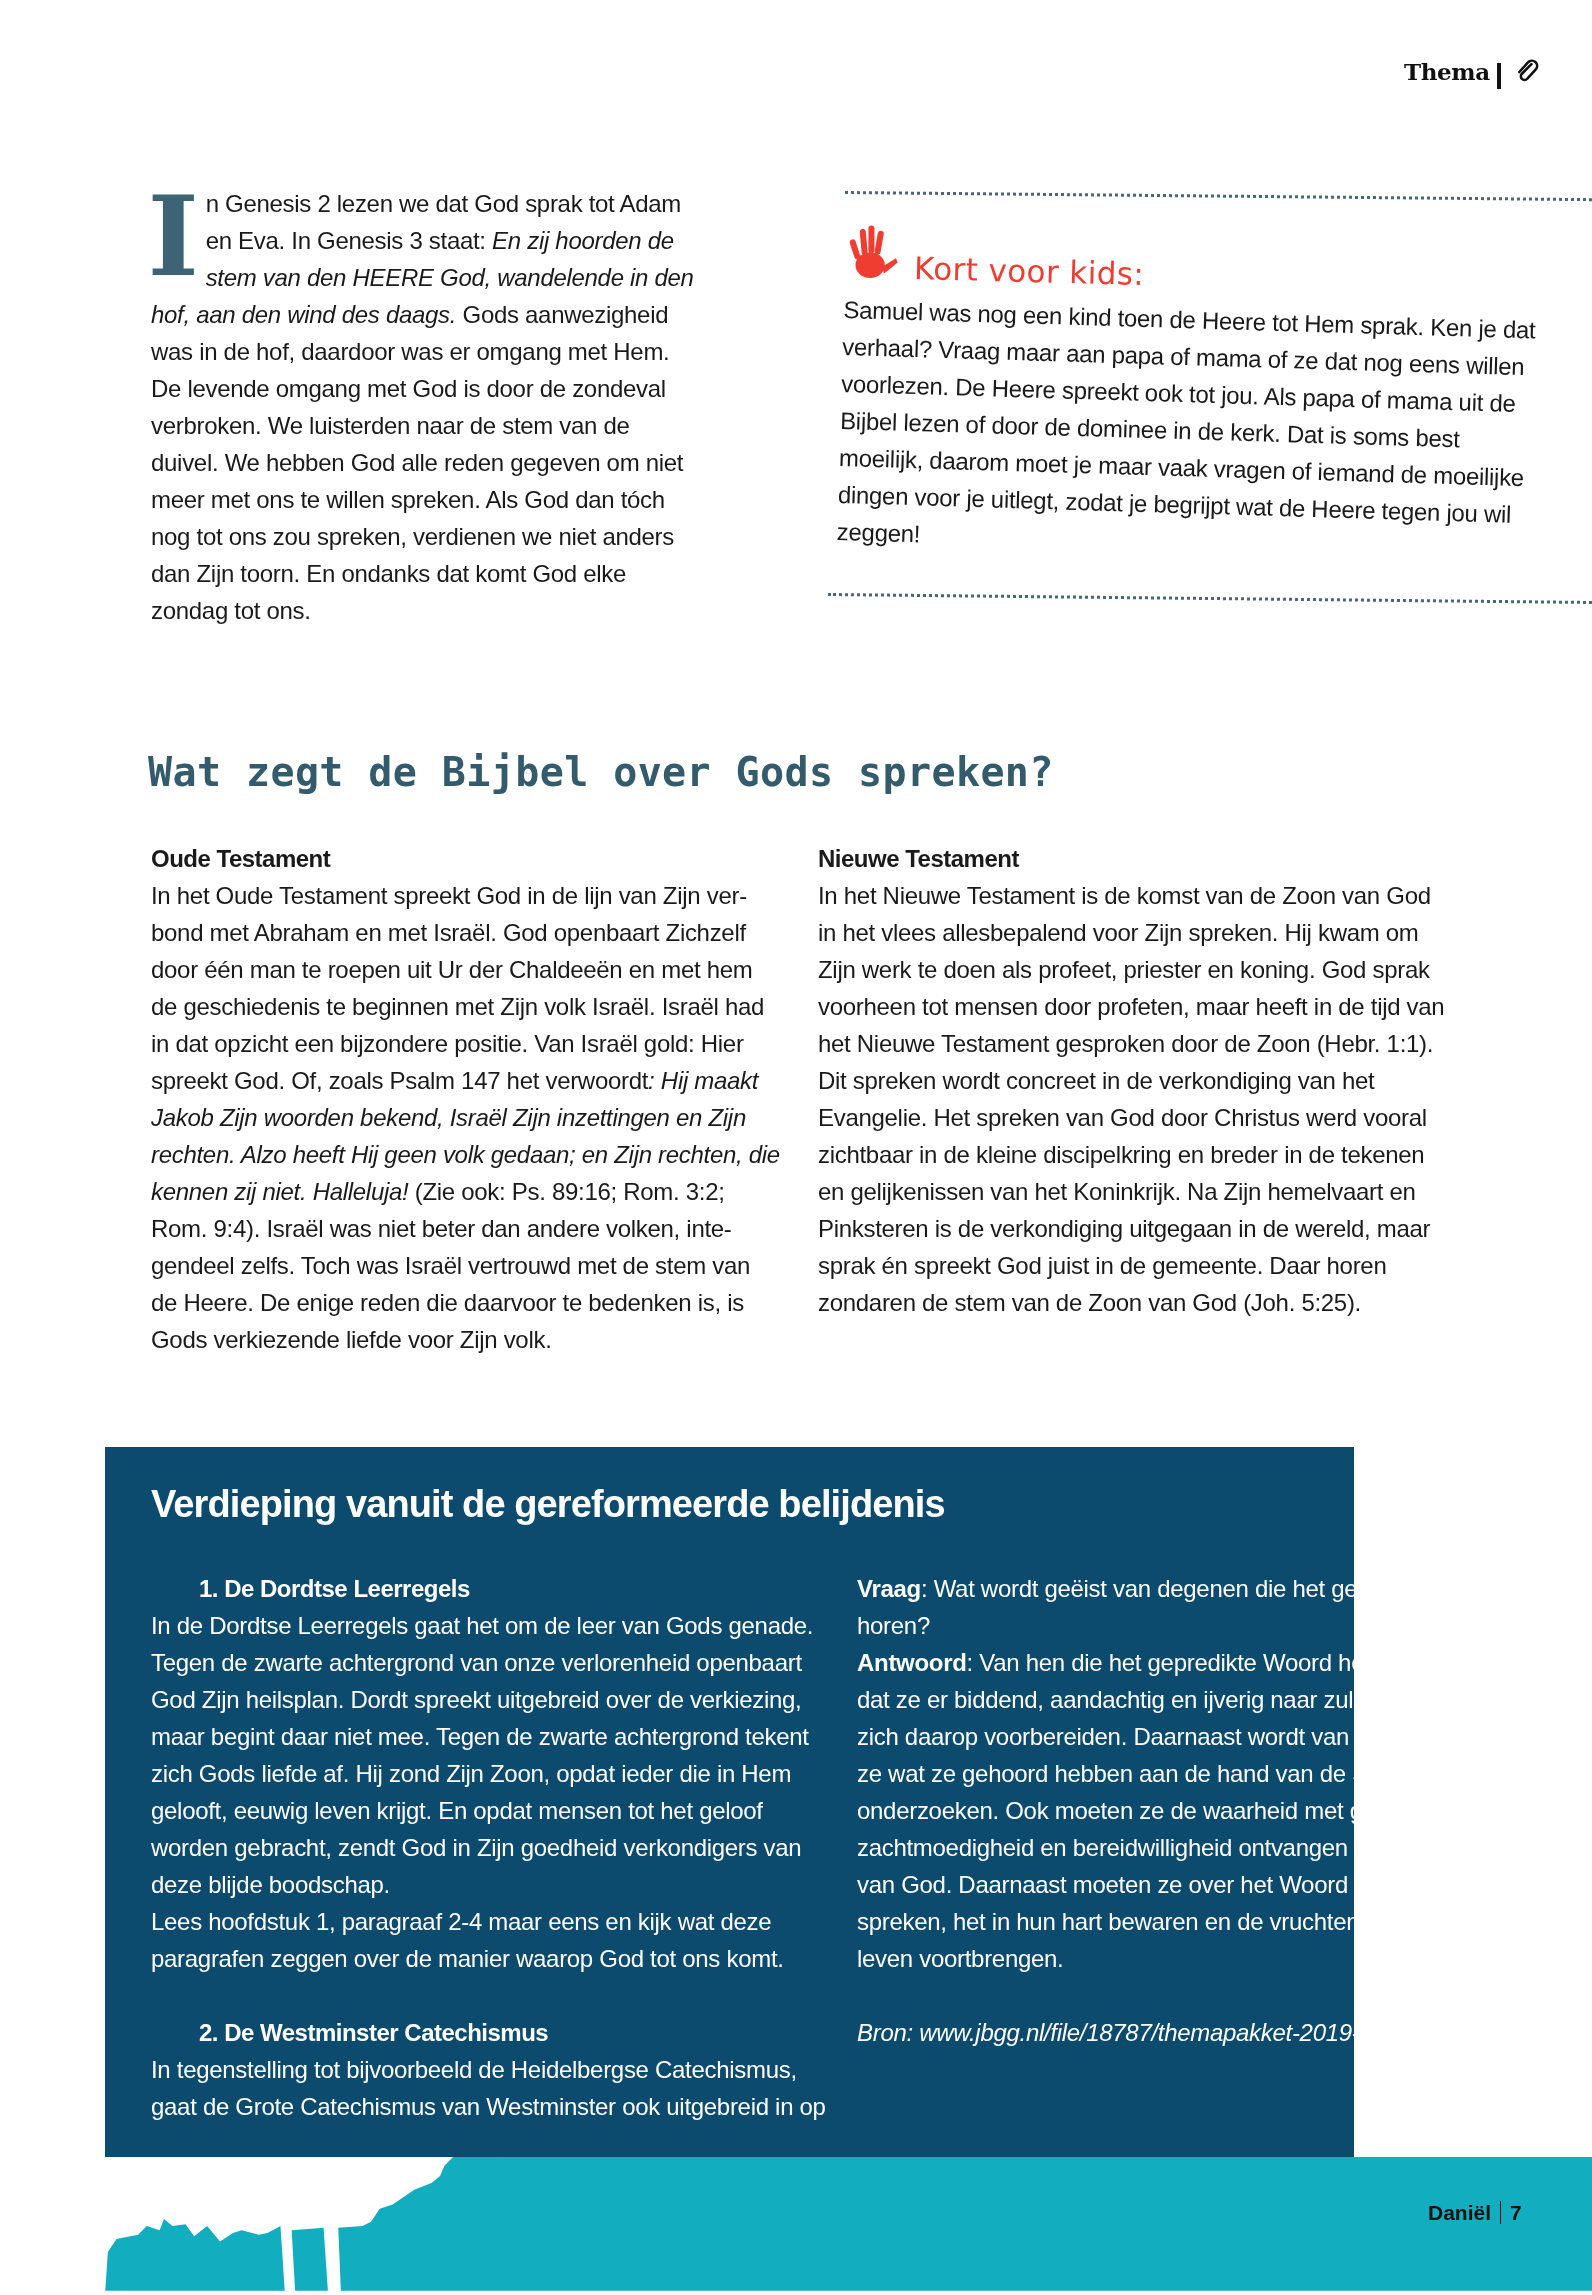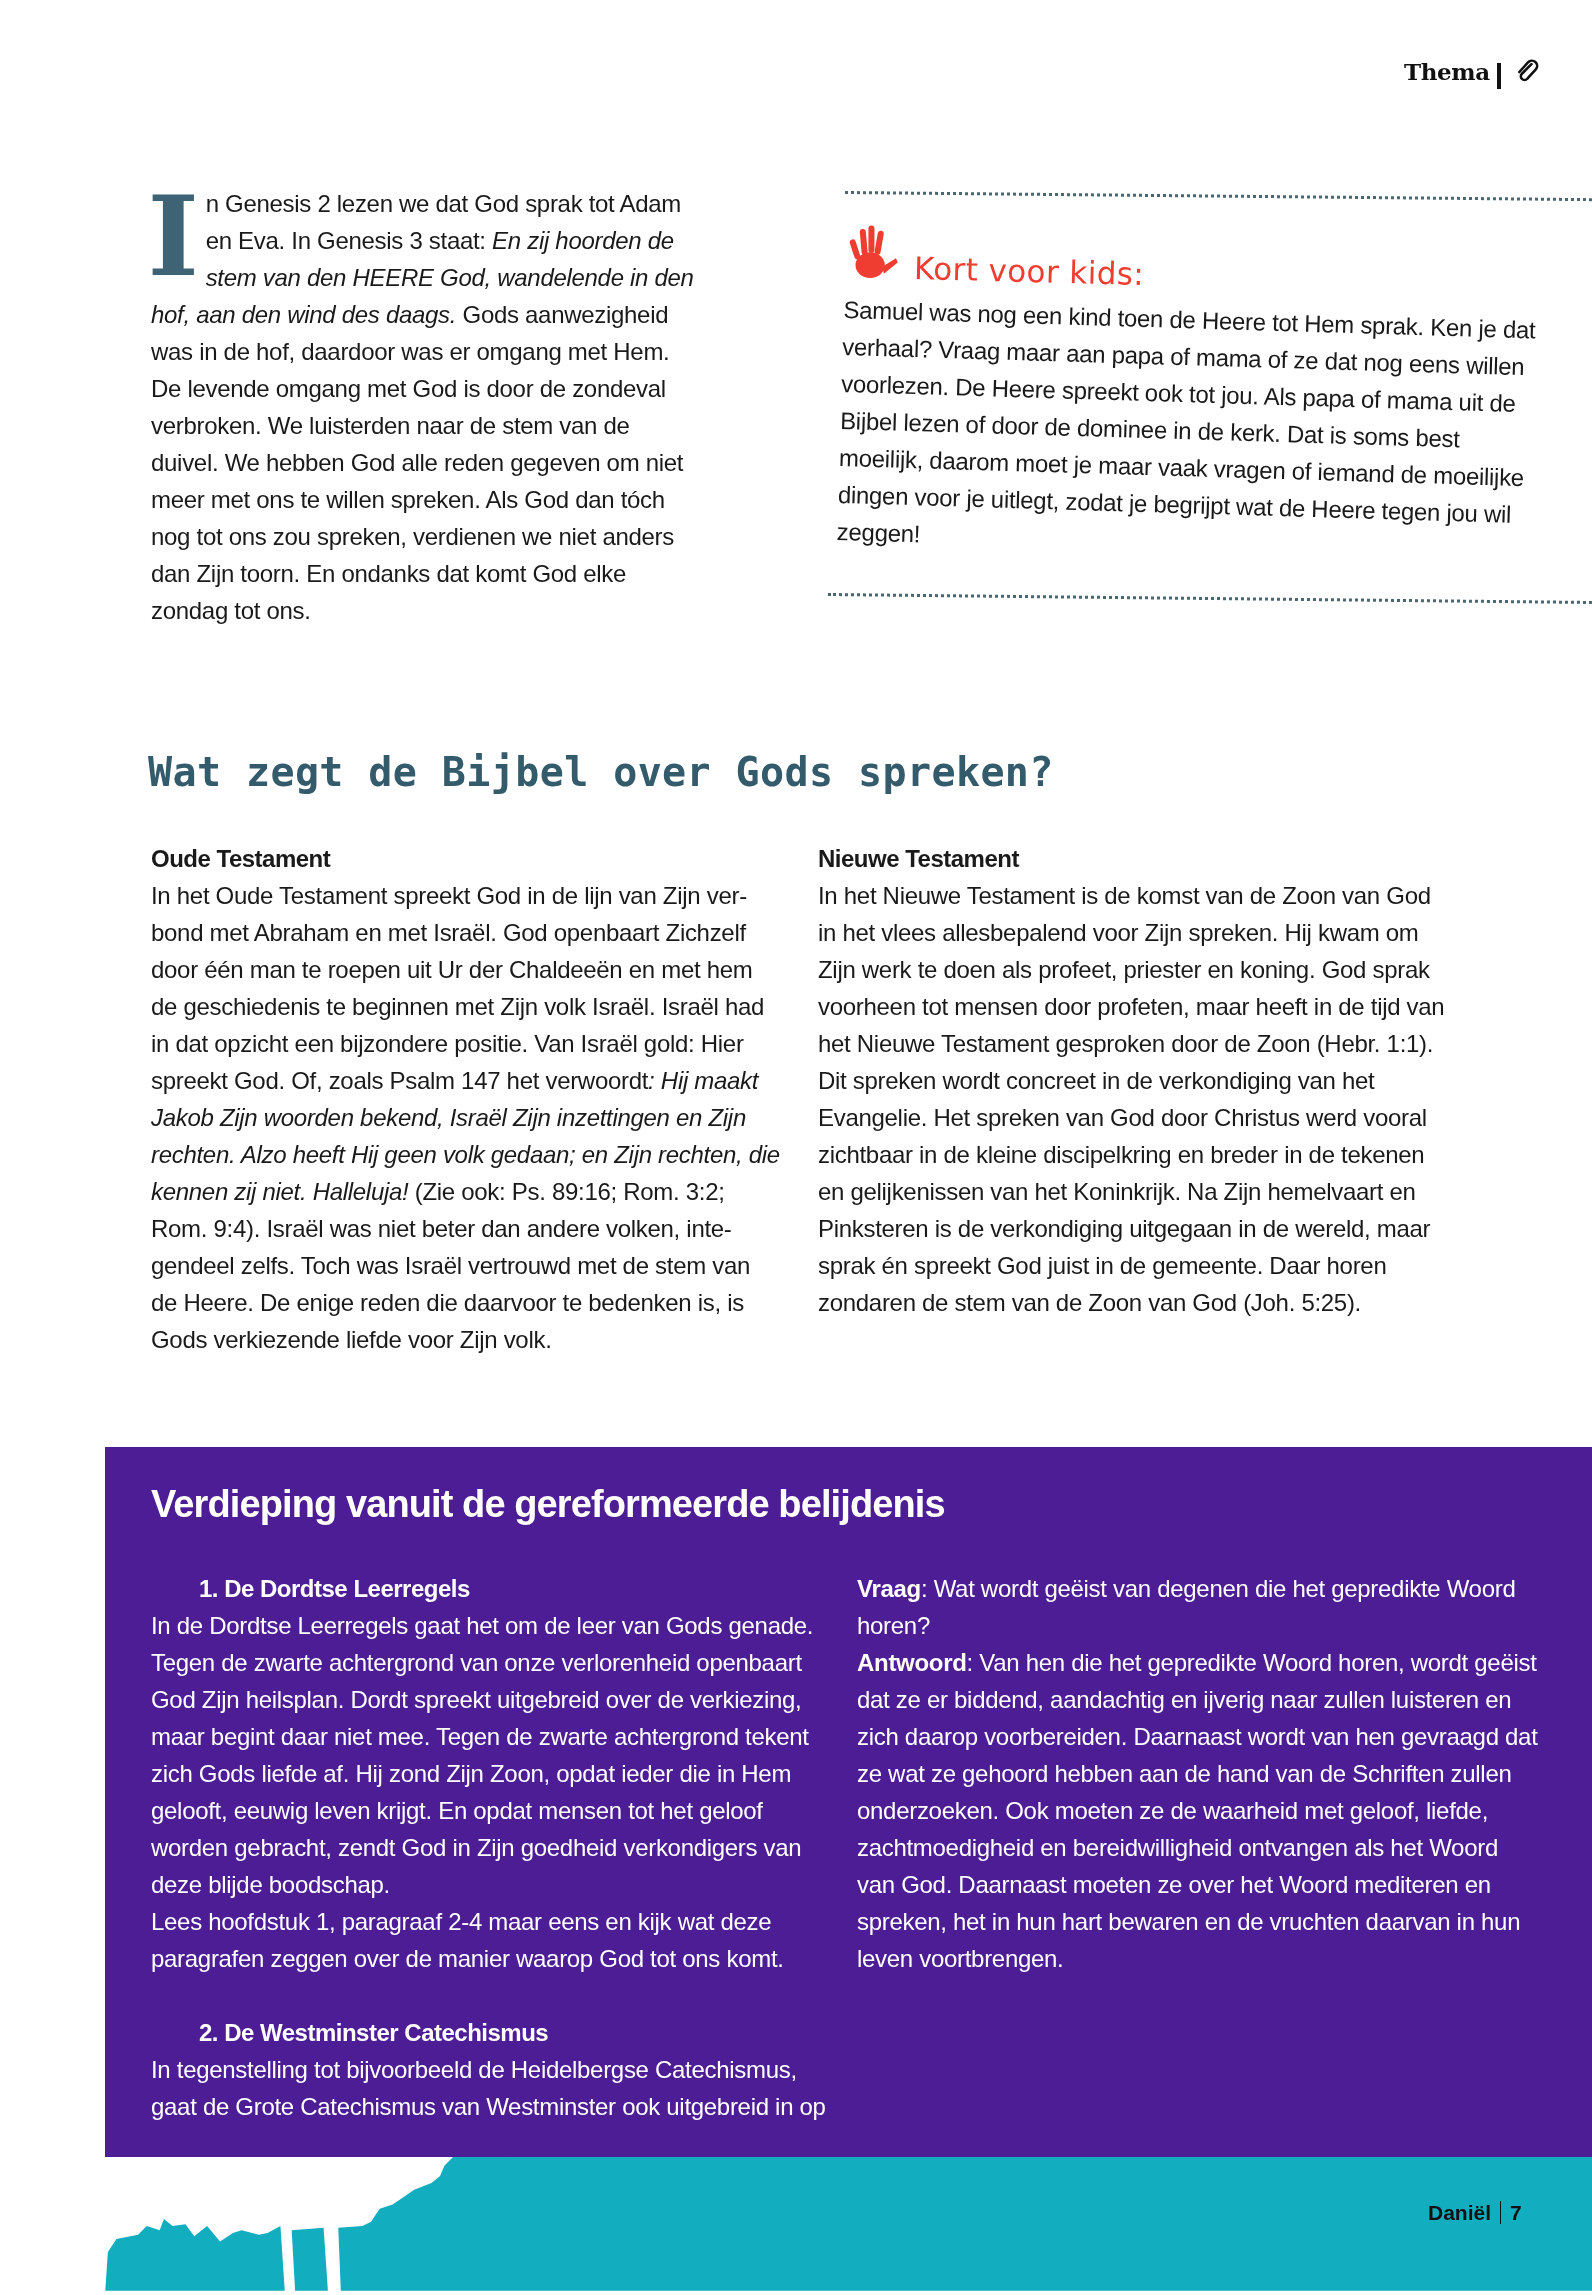--- a/index.html
+++ b/index.html
@@ -55,21 +55,21 @@
       font-size: 40px; color: #345b6b; letter-spacing: 0.4px;
     }
     .col { width: 630px; font-size: 24px; line-height: 37px; color: #1a1a1a; letter-spacing: -0.3px; }
     .col.left { left: 151px; top: 840px; }
     .col.right { left: 818px; top: 840px; }
     .col .sub { font-weight: bold; letter-spacing: -0.5px; }
     .col em { font-style: italic; }
 
     
     .redbox {
-      left: 105px; top: 1447px; width: 1487px; height: 710px; background: #4c1d95; color: #fff;
+      left: 105px; top: 1447px; width: 1249px; height: 710px; background: #0c4a6e; color: #fff;
     }
     .red-title {
       position: absolute; left: 46px; top: 36px; font-weight: bold; font-size: 38px; letter-spacing: -0.9px; color: #fff;
     }
     .red-col { position: absolute; width: 682px; font-size: 24px; line-height: 37px; color: #fff; letter-spacing: -0.3px; }
     .red-col.left { left: 46px; top: 123px; }
     .red-col.right { left: 752px; top: 123px; }
     .red-col .sub { font-weight: bold; letter-spacing: -0.5px; margin-left: 48px; }
     .red-col .gap { height: 37px; }
     .red-col em { font-style: italic; }
@@ -132,20 +132,21 @@
     <div>In de Dordtse Leerregels gaat het om de leer van Gods genade. Tegen de zwarte achtergrond van onze verlorenheid openbaart God Zijn heilsplan. Dordt spreekt uitgebreid over de verkiezing, maar begint daar niet mee. Tegen de zwarte achtergrond tekent zich Gods liefde af. Hij zond Zijn Zoon, opdat ieder die in Hem gelooft, eeuwig leven krijgt. En opdat mensen tot het geloof worden gebracht, zendt God in Zijn goedheid verkondigers van deze blijde boodschap.</div>
     <div>Lees hoofdstuk 1, paragraaf 2-4 maar eens en kijk wat deze paragrafen zeggen over de manier waarop God tot ons komt.</div>
     <div class="gap"></div>
     <div class="sub">2. De Westminster Catechismus</div>
     <div style="height:75px;overflow:hidden;">In tegenstelling tot bijvoorbeeld de Heidelbergse Cate­chismus, gaat de Grote Catechismus van Westminster ook uit­gebreid in op de verkondiging van het Woord van God. Vraag en antwoord 160 gaat over de mensen die het Woord horen:</div>
   </div>
   <div class="red-col right">
     <div><b>Vraag</b><span>: Wat wordt geëist van degenen die het gepredikte Woord horen?</span></div>
     <div><b>Antwoord</b><span>: Van hen die het gepredikte Woord horen, wordt geëist dat ze er biddend, aandachtig en ijverig naar zullen luisteren en zich daarop voorbereiden. Daarnaast wordt van hen gevraagd dat ze wat ze gehoord hebben aan de hand van de Schriften zullen onderzoeken. Ook moeten ze de waarheid met geloof, liefde, zachtmoedigheid en bereidwil­ligheid ontvangen als het Woord van God. Daarnaast moe­ten ze over het Woord mediteren en spreken, het in hun hart bewaren en de vruchten daarvan in hun leven voortbrengen.</span></div>
     <div class="gap"></div>
+    <em>Bron: www.jbgg.nl/file/18787/themapakket-2019-2020.pdf</em>
   </div>
 </div>
 
 <svg class="abs footer-art" viewBox="0 0 1845 160" preserveAspectRatio="none">
   <path fill="#12adbf" d="M122 0 L1845 0 L1845 155 L122 155 L125 110 L135 95 L160 90 L170 80 L185 85 L190 72 L200 80 L215 78 L225 92 L240 80 L255 98 L270 88 L280 85 L300 90 L310 88 L325 80 L330 155 L342 155 L338 85 L375 82 L380 155 L395 155 L392 82 L420 80 L430 75 L440 60 L455 55 L470 45 L480 38 L500 30 L510 22 L515 10 L525 0 Z"></path>
   <path fill="#12adbf" d="M580 0 L1845 0 L1845 10 L600 10 Z"></path>
 </svg>
 <div class="abs footer-label"><span>Daniël</span><span class="bar"></span><span>7</span></div>
 
 

